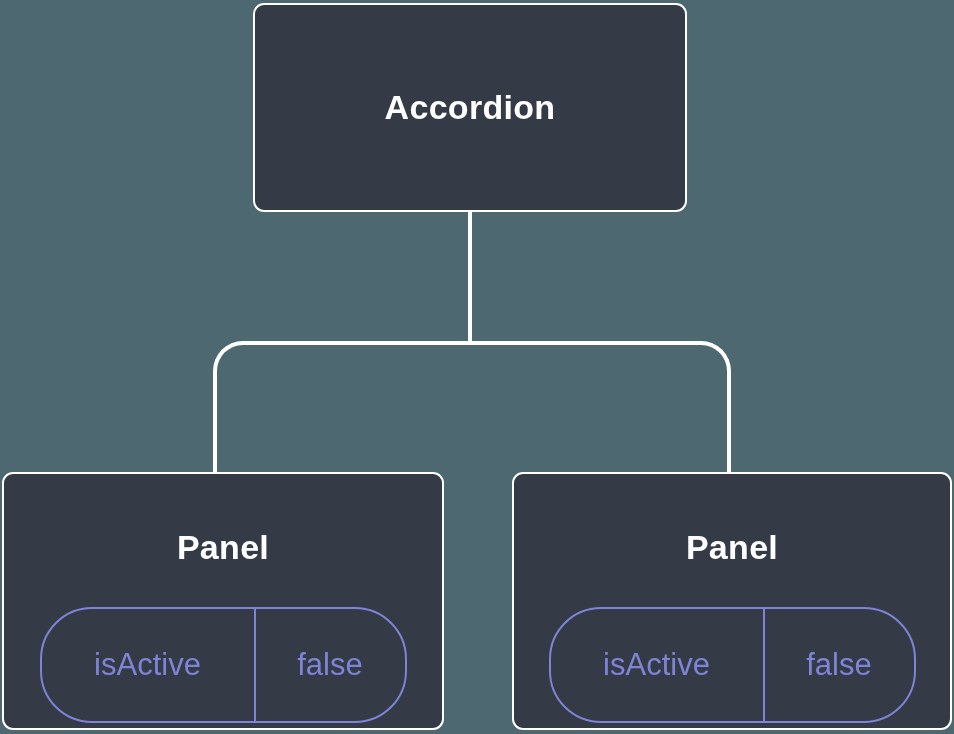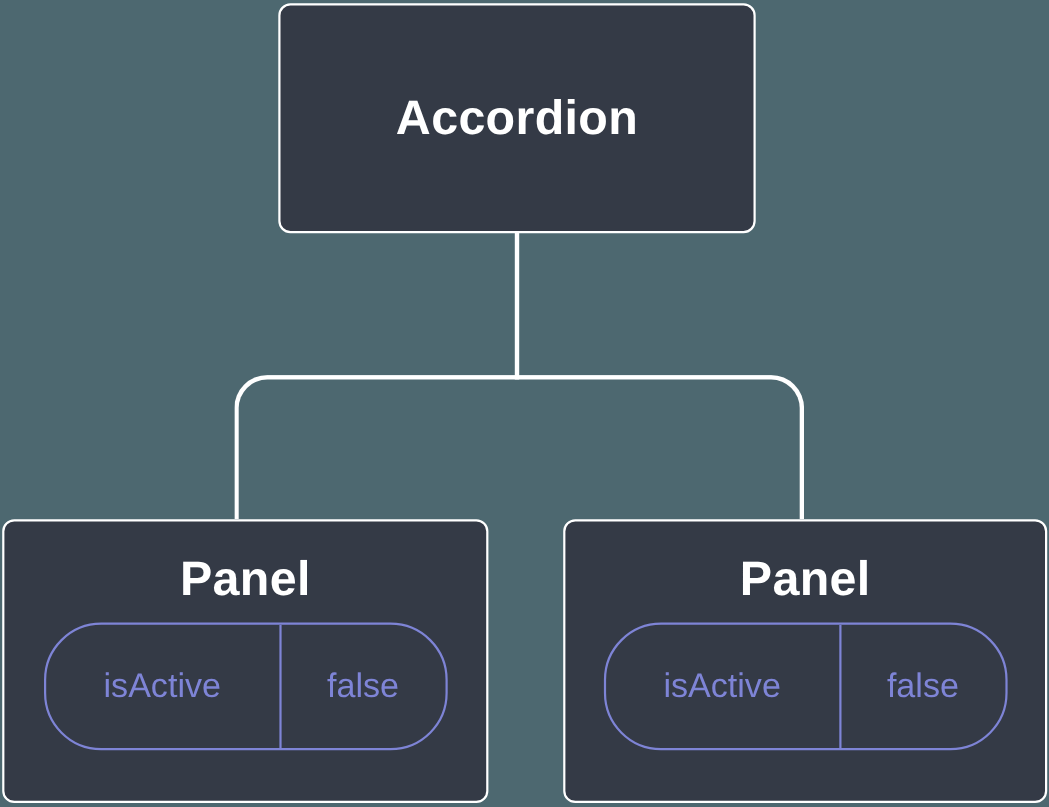--- a/index.html
+++ b/index.html
@@ -46,37 +46,37 @@
     border: 2.5px solid var(--node-border);
     border-radius: 11px;
     color: var(--label-text);
   }
   .node-root {
     left: 253px; top: 3px;
     width: 434px; height: 209px;
     display: flex; align-items: center; justify-content: center;
   }
   .node-label {
-    font-size: 44px;
+    font-size: 34px;
     font-weight: 600;
     letter-spacing: 0.3px;
     color: var(--label-text);
   }
 
   .node-panel {
     border-width: 2px;
     display: flex;
     flex-direction: column;
     align-items: center;
   }
   .node-panel.left  { left: 2px;   top: 472px; width: 442px; height: 258px; }
   .node-panel.right { left: 512px; top: 472px; width: 440px; height: 258px; }
 
   .panel-title {
-    height: 92px;
+    height: 133px;
     padding-top: 14px;
     display: flex; align-items: center; justify-content: center;
   }
 
   
   .state-pill {
     width: 367px; height: 116px;
     border: 2px solid var(--accent-purple);
     border-radius: 52px;
     display: flex;

